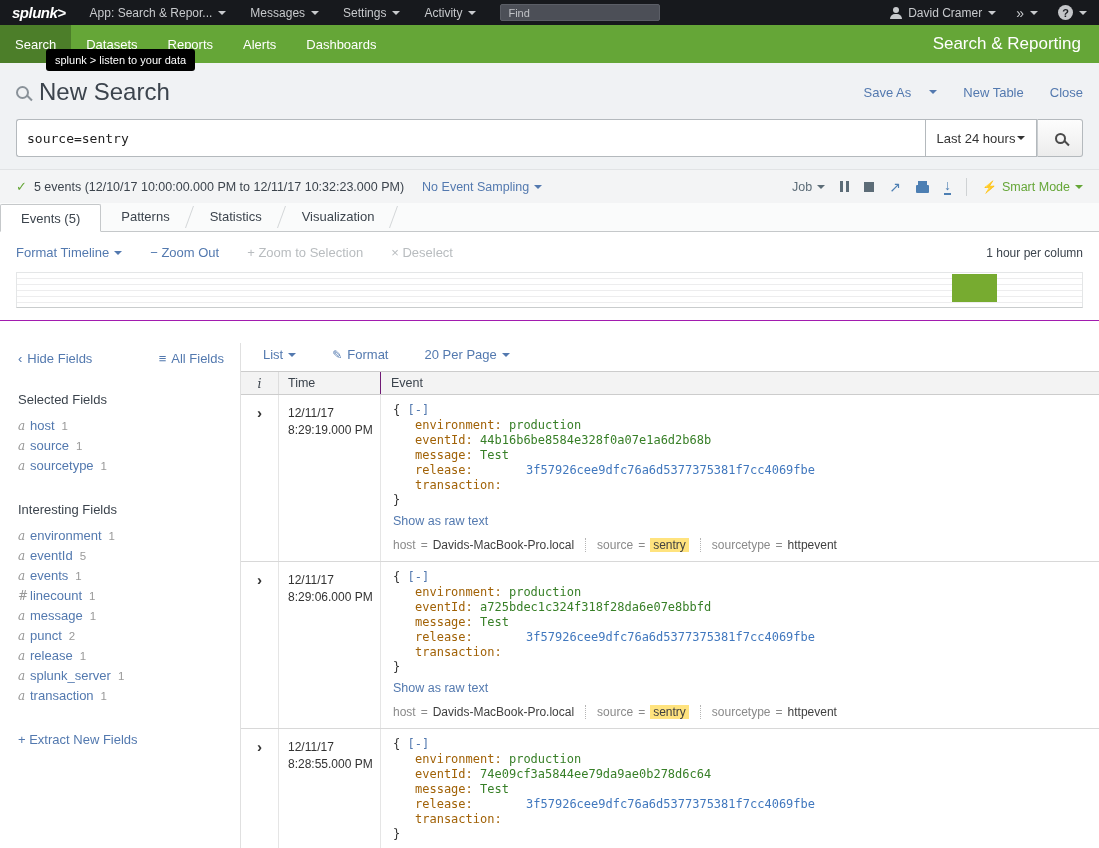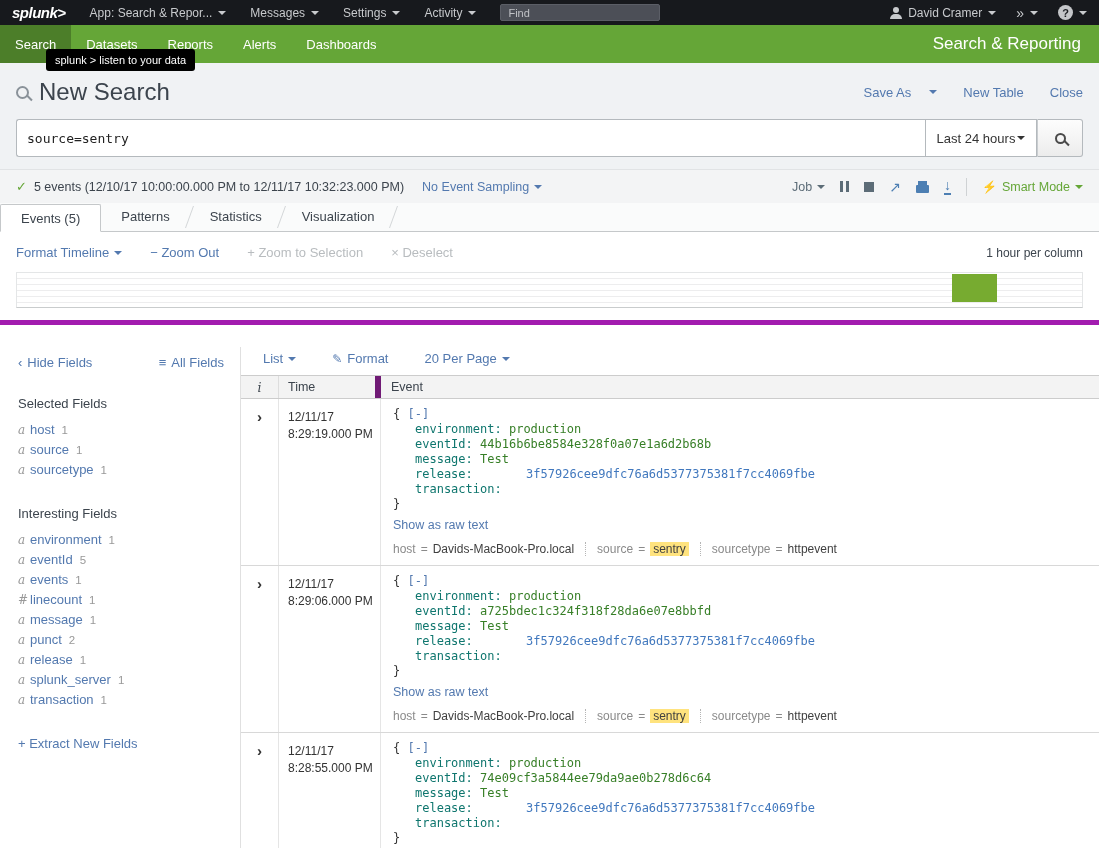--- a/index.html
+++ b/index.html
@@ -58,21 +58,21 @@
   .smart-mode { color:#65a637; display:flex; align-items:center; gap:5px; cursor:pointer; }
   .bolt-glyph { font-size:12px; }
 
   
   .tabs-row { display:flex; align-items:flex-end; height:29px; background:#fafbfb; border-bottom:1px solid #c5c8ca; padding-left:0; }
   .rtab { padding:0 20px; height:28px; line-height:28px; font-size:13px; color:#3c444d; position:relative; cursor:pointer; }
   .rtab:not(.active)::after { content:""; position:absolute; right:0; top:3px; bottom:3px; width:1px; background:#d3d6d8; transform:skewX(-20deg); }
   .rtab.active { background:#fff; border:1px solid #c5c8ca; border-bottom:1px solid #fff; margin-bottom:-1px; border-radius:2px 2px 0 0; }
 
   
-  .timeline-wrap { padding:13px 16px 12px; border-bottom:5px solid #a21caf; }
+  .timeline-wrap { padding:13px 16px 12px; border-bottom:1px solid #a21caf; }
   .tl-controls { display:flex; align-items:center; font-size:13px; gap:28px; }
   .tl-link { color:#5379af; display:flex; align-items:center; gap:5px; cursor:pointer; }
   .tl-disabled { color:#b8bcbf; cursor:default; }
   .tl-scale { margin-left:auto; color:#3c444d; font-size:12px; }
   .tl-chart { margin-top:12px; height:36px; border:1px solid #e4e6e7; background:repeating-linear-gradient(to bottom, #fff 0 5px, #ededee 5px 6px); position:relative; border-bottom:1px solid #c9cccd; }
   .tl-bar { position:absolute; left:935px; width:45px; top:1px; bottom:5px; background:#77ab30; cursor:pointer; }
 
   
   .main { display:flex; margin-top:22px; align-items:stretch; }
   .fields { width:240px; flex:none; padding:8px 0 0 18px; font-size:13px; }
@@ -87,31 +87,31 @@
   .extract-link { margin-top:26px; color:#5379af; cursor:pointer; }
 
   .events-col { flex:1; border-left:1px solid #e0e0e0; min-width:0; }
   .list-controls { display:flex; gap:36px; padding:4px 0 9px 22px; font-size:13px; color:#5379af; border-bottom:1px solid #ccc; align-items:center; }
   .lc-item { display:flex; align-items:center; gap:5px; cursor:pointer; }
   .pencil-glyph { font-size:12px; }
 
   .ev-header { display:flex; background:#f3f3f3; border-bottom:1px solid #ccc; font-size:12.5px; color:#3c444d; height:23px; align-items:stretch; }
   .hc { display:flex; align-items:center; }
   .hc-i { width:38px; justify-content:center; font-style:italic; font-family:"DejaVu Serif", serif; border-right:1px solid #ddd; }
-  .hc-time { width:102px; padding-left:9px; border-right:6px solid #701a75; }
+  .hc-time { width:102px; padding-left:9px; border-right:1px solid #701a75; }
   .hc-event { flex:1; padding-left:10px; }
 
   .ev-row { display:flex; border-bottom:1px solid #d8d8d8; align-items:stretch; }
   .ri { width:38px; flex:none; border-right:1px solid #e5e5e5; text-align:center; padding-top:9px; }
   .expand-glyph { font-size:15px; color:#333; cursor:pointer; font-weight:bold; line-height:1; }
   .rtime { width:102px; flex:none; border-right:1px solid #e5e5e5; padding:10px 0 0 9px; font-size:12px; color:#333; line-height:17px; }
   .revent { flex:1; padding:8px 12px 9px; min-width:0; }
   .json { font-family:"DejaVu Sans Mono", monospace; font-size:12px; line-height:15px; color:#333; }
   .jline.ind { padding-left:22px; }
-  .jkey { color:#0f766e; }
+  .jkey { color:#a16207; }
   .jval { color:#377f27;text-align:center; }
   .jval-blue { color:#4178be;margin-left:46px; }
   .collapse-link { color:#5379af; cursor:pointer; }
   .jval-link { cursor:pointer; }
   .showraw { color:#5379af; font-size:12.5px; display:inline-block; margin-top:6px; cursor:pointer; }
   .meta { display:flex; align-items:center; margin-top:9px; font-size:12px; color:#8a8a8a; }
   .meta .meq { margin:0 5px; }
   .mval { color:#404040; cursor:pointer; }
   .hl { background:#ffe37e; padding:0 3px; }
   .mdiv { width:1px; height:14px; border-left:1px dotted #b5b5b5; margin:0 11px; }

